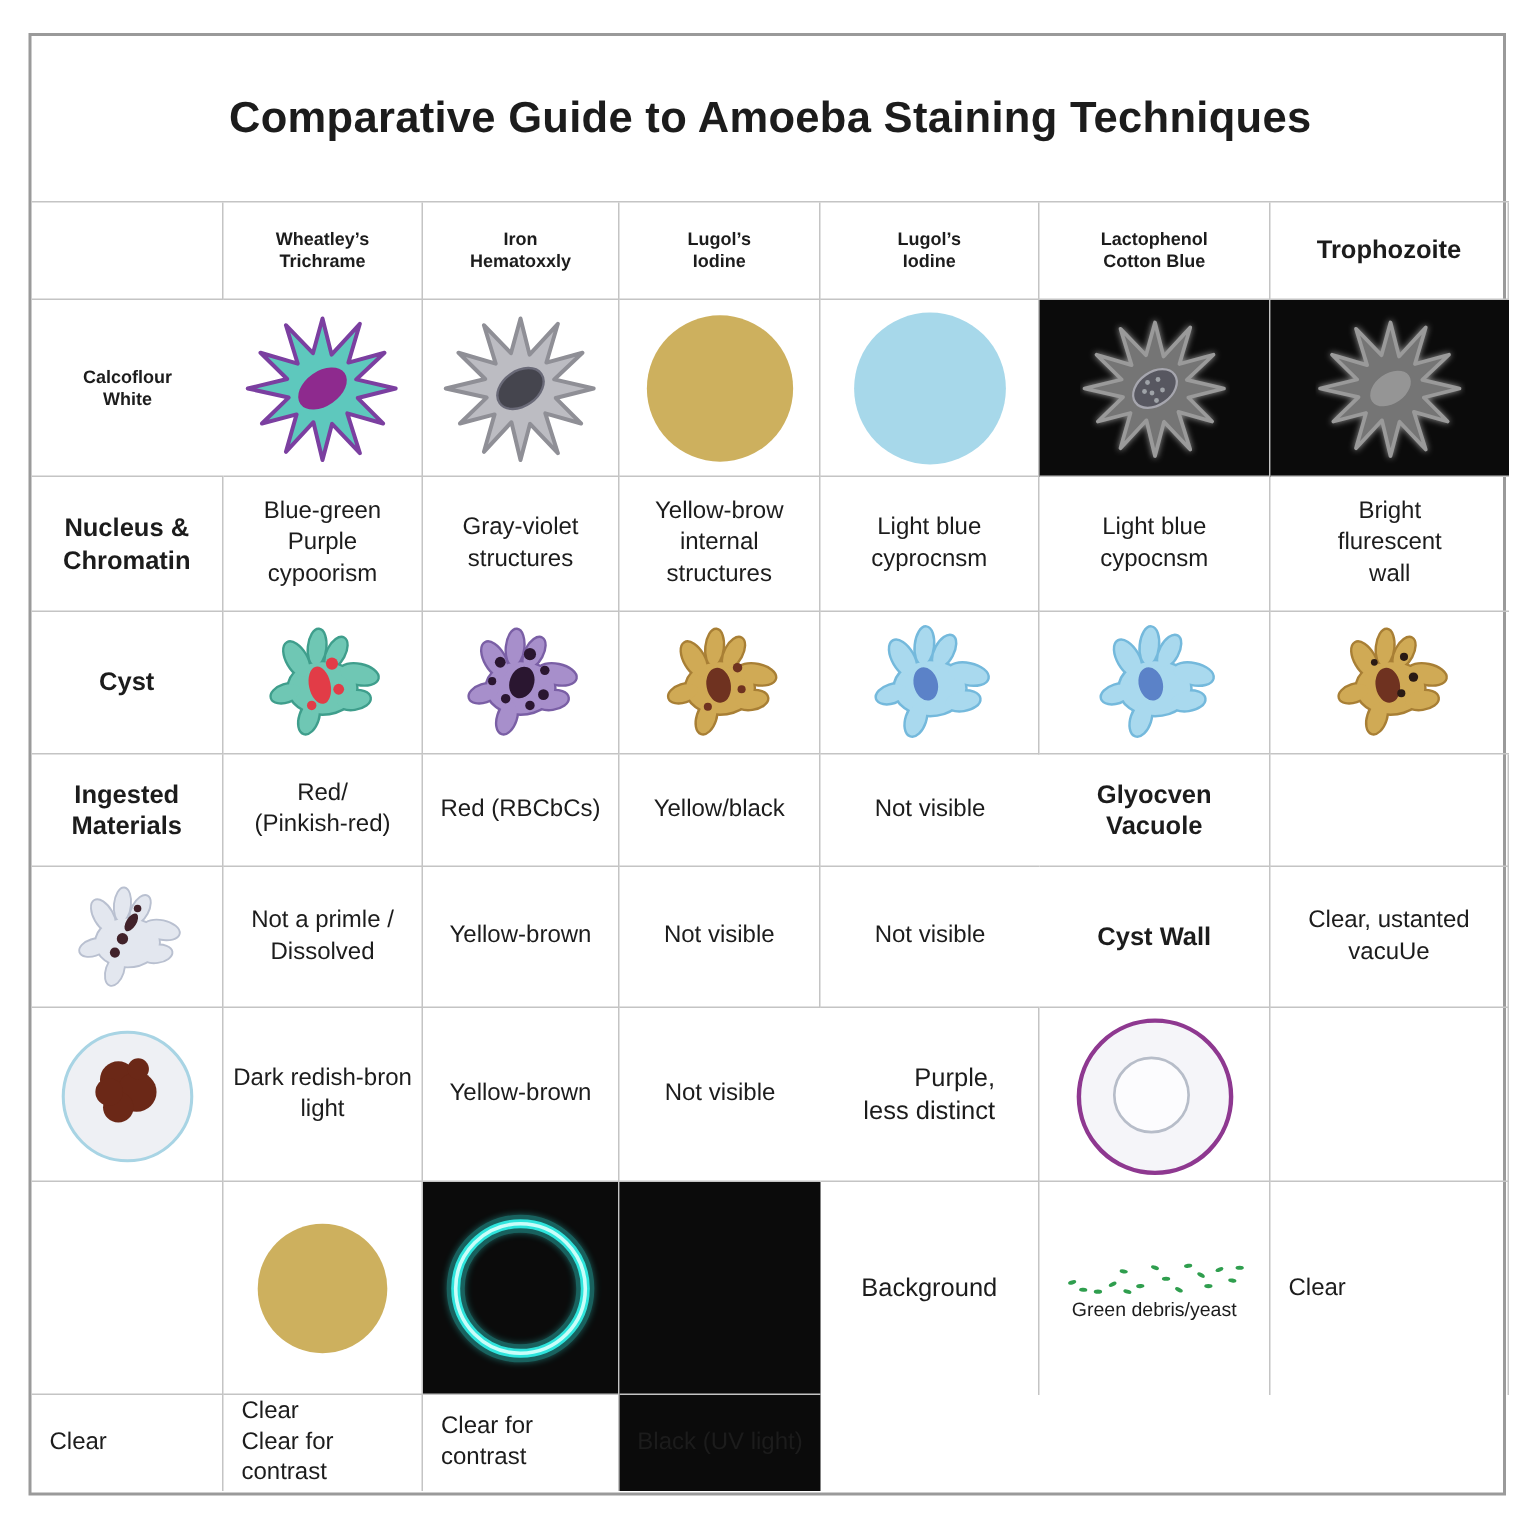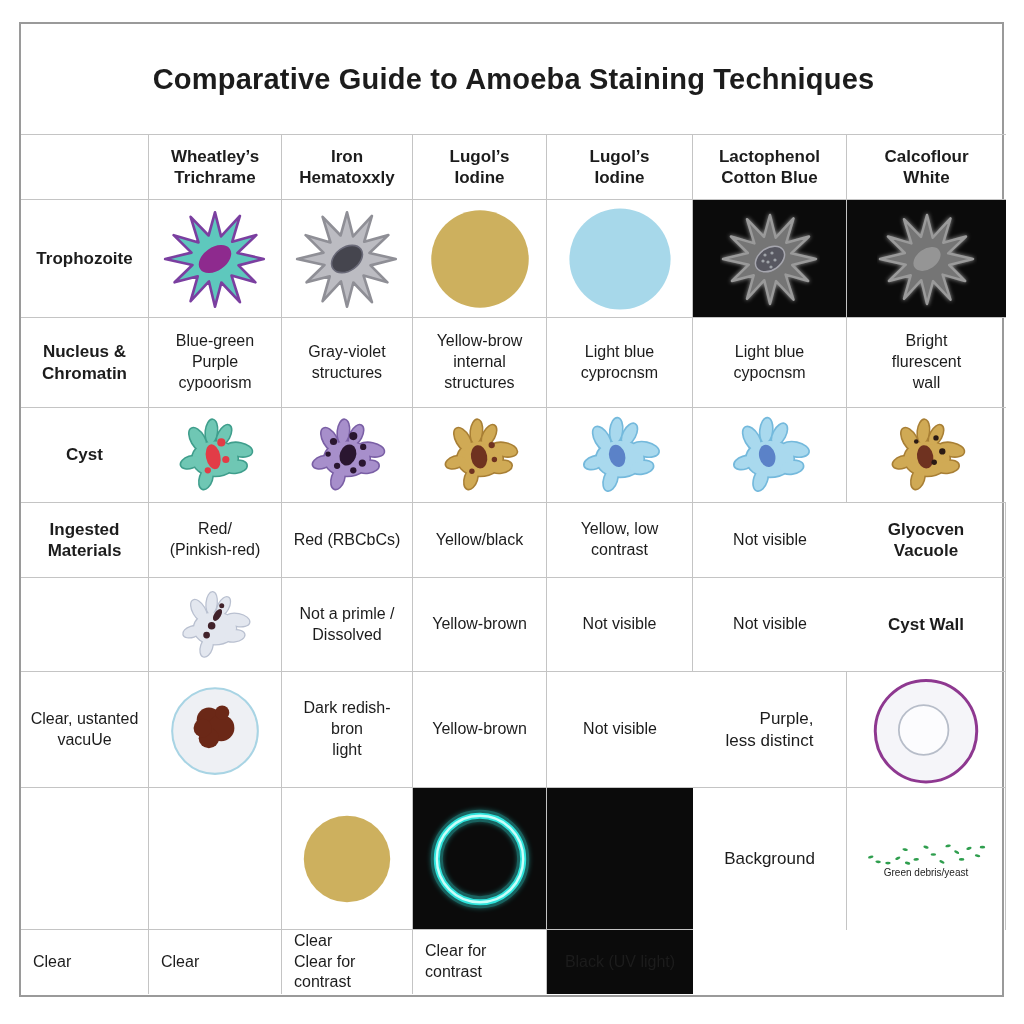--- a/index.html
+++ b/index.html
@@ -10,29 +10,29 @@
     grid-template-columns:128px 133px 131px 134px 146px 154px 159px;
     grid-template-rows:111px 65px 118px 90px 95px 75px 94px 116px 142px 64px;
     border:2px solid #9a9a9a;background:#fff;box-sizing:border-box;
   }
   .cell{border-right:1px solid #c4c4c4;border-bottom:1px solid #c4c4c4;
         display:flex;align-items:center;justify-content:center;
         text-align:center;box-sizing:border-box;overflow:hidden;}
   .lc{border-right:none;}
   .lr{border-bottom:none;}
   .title-cell{grid-column:1 / -1;font-size:29px;font-weight:bold;letter-spacing:.2px;}
-  .hdr{font-weight:bold;font-size:17px;line-height:1.25;white-space:pre-line;}
+  .hdr{font-weight:bold;font-size:12px;line-height:1.25;white-space:pre-line;}
   .lbl{font-weight:bold;font-size:17px;line-height:1.25;white-space:pre-line;padding:0 4px;}
   .lbl.reg{font-weight:normal;font-size:17px;text-align:right;}
   .txt{font-size:16px;line-height:1.3;white-space:pre-line;padding:4px 6px;}
   .left{justify-content:flex-start;text-align:left;padding-left:12px;}
   .black{background:#0b0b0b;}
   .imgc{padding:0;}
   .col-cap{flex-direction:column;gap:1px;justify-content:center;}
-  .cap{font-size:10px;margin-top:-2px;}
+  .cap{font-size:13px;margin-top:-2px;}
   svg{display:block;}
 </style>
 </head>
 <body>
 
 <svg width="0" height="0" style="position:absolute" aria-hidden="true">
   <defs>
     <polygon id="sp" stroke-linejoin="round" points="96,50 72.2,56 88.1,72 65.6,65.6 73.5,90.7 56,72.2 50,95 44.3,71.2 27,89.8 33.7,66.3 11.9,72 28.7,55.7 3,50 27.8,44 11,27.5 34.4,34.4 27,10.2 44,27.8 50,6 55.7,28.7 73.5,9.3 66.3,33.7 89,27.5 71.2,44.3"></polygon>
     <g id="bl">
       <ellipse cx="50" cy="54" rx="25" ry="19"></ellipse>
@@ -80,24 +80,24 @@
   <div class="cell hdr">Wheatley’s
 Trichrame</div>
   <div class="cell hdr">Iron
 Hematoxxly</div>
   <div class="cell hdr">Lugol’s
 Iodine</div>
   <div class="cell hdr">Lugol’s
 Iodine</div>
   <div class="cell hdr">Lactophenol
 Cotton Blue</div>
+  <div class="cell lbl">Trophozoite</div>
+
   <div class="cell hdr lc">Calcoflour
 White</div>
-
-  <div class="cell lbl">Trophozoite</div>
   <div class="cell imgc">
     <svg width="106" height="106" viewBox="0 0 100 100">
       <use href="#sp" stroke-width="2.5" fill="#5ec8bd" stroke="#7b3fa0"></use>
       <ellipse cx="50" cy="50" rx="17" ry="11" transform="rotate(-35 50 50)" fill="#8e2a8e"></ellipse>
     </svg>
   </div>
   <div class="cell imgc">
     <svg width="106" height="106" viewBox="0 0 100 100">
       <use href="#sp" stroke-width="2.5" fill="#bcbcc2" stroke="#8f8f96"></use>
       <ellipse cx="50" cy="50" rx="16" ry="11" transform="rotate(-35 50 50)" stroke="#6a6a78" stroke-width="1.5" fill="#45454e"></ellipse>
@@ -222,22 +222,20 @@
       </g>
     </svg>
   </div>
 
   <div class="cell lbl">Ingested
 Materials</div>
   <div class="cell txt">Red/
 (Pinkish-red)</div>
   <div class="cell txt">Red (RBCbCs)</div>
   <div class="cell txt">Yellow/black</div>
-  <div class="cell txt">Yellow, low
-contrast</div>
   <div class="cell txt lc">Not visible</div>
 
   <div class="cell lbl">Glyocven
 Vacuole</div>
   <div class="cell txt"></div>
   <div class="cell imgc">
     <svg width="84" height="84" viewBox="0 0 100 100">
       <use href="#bl" stroke-width="3" fill="#b9c0d0" stroke="#b9c0d0"></use>
       <use href="#bl" fill="#e3e7ef"></use>
       <g fill="#41222a">

